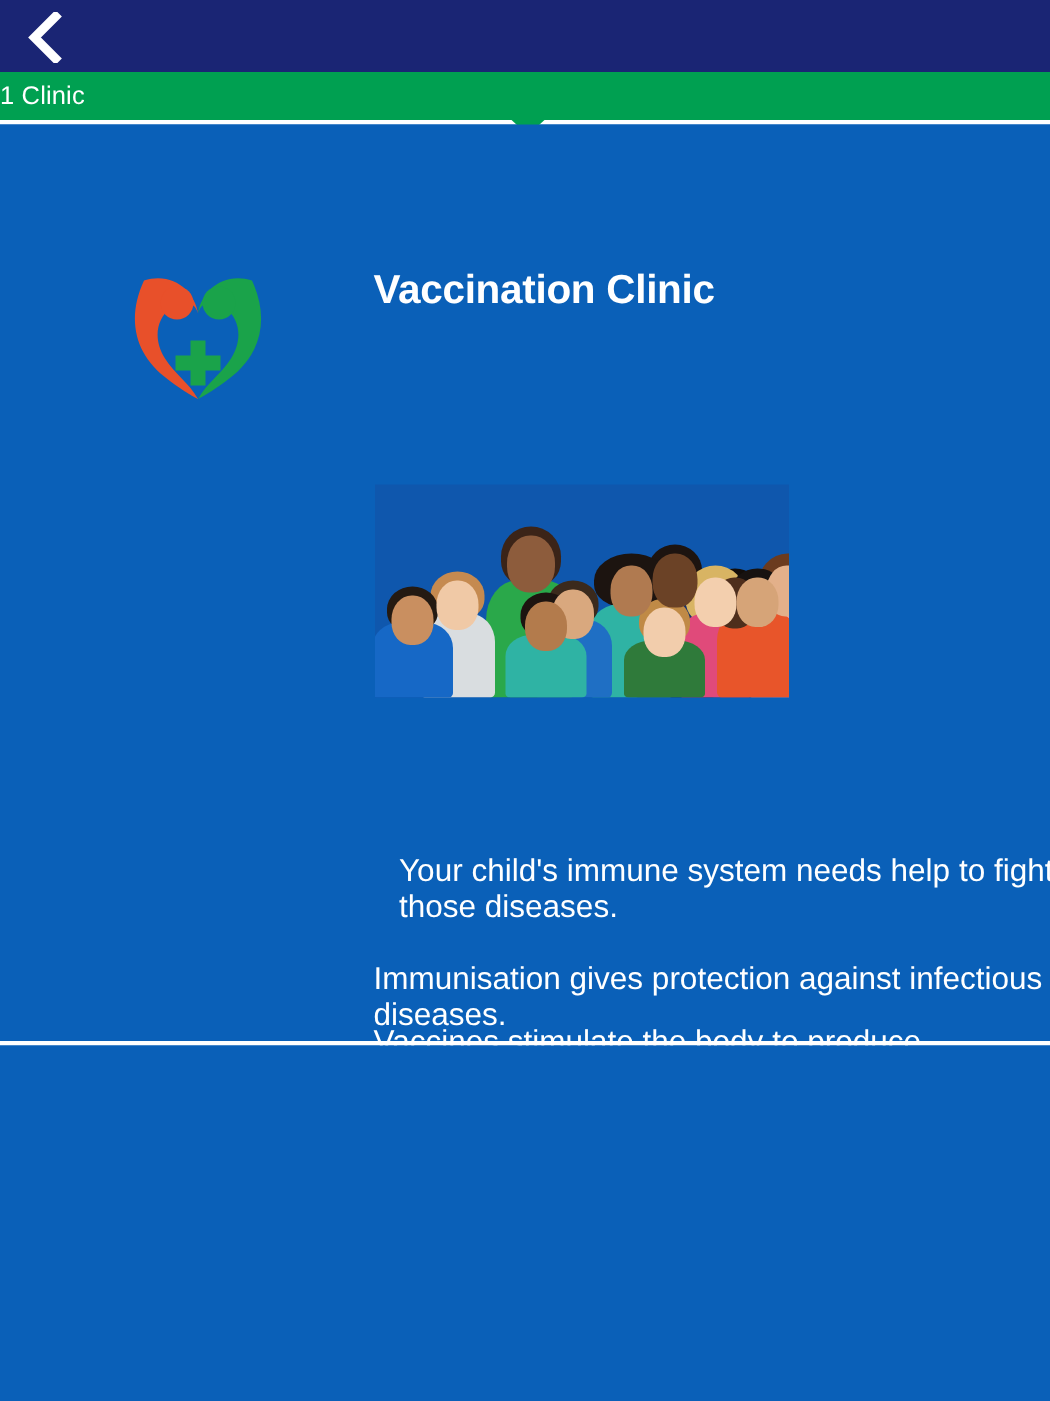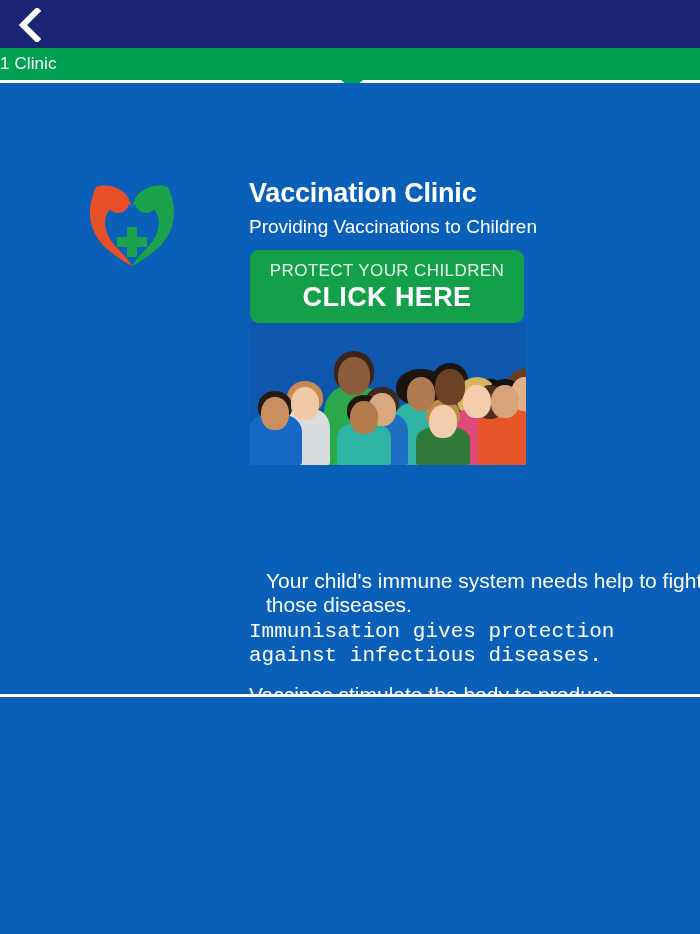--- a/index.html
+++ b/index.html
@@ -178,21 +178,21 @@
   }
   .para {
     position: absolute;
     left: 249px;
     width: 448px;
     color: #ffffff;
     font-size: 21px;
     line-height: 24px;
   }
   #para-1 { top: 486px; margin-left: 17px; }
-  #para-2 { top: 537px; font-family: Liberation Mono, monospace; }
+  #para-2 { top: 558px; }
   #para-3 { top: 600px; }
 
   
   #status-badge {
     position: absolute;
     left: 250px; top: 659px;
     height: 24px;
     padding: 0 9px;
     background: #18a04e;
     border-radius: 12px;
@@ -252,26 +252,21 @@
                C 46 52 42 54 40 58 C 38 64 42 72 46 78 Z" fill="#e8502a" opacity="0.0"></path>
 
       <circle cx="32" cy="23" r="11" fill="#e8502a"></circle>
       <circle cx="60" cy="23" r="11" fill="#1aa34a"></circle>
 
       <path d="M41 48 h10 v10 h10 v10 h-10 v10 h-10 v-10 h-10 v-10 h10 z" fill="#1aa34a"></path>
     </svg>
   </div>
 
   <div id="clinic-title">Vaccination Clinic</div>
-  <div id="clinic-subtitle">Providing Vaccinations to Children</div>
-
-  <div id="promo-banner">
-    <div id="promo-line1">PROTECT YOUR CHILDREN</div>
-    <div id="promo-line2">CLICK HERE</div>
-  </div>
+
 
   <div id="children-photo">
 
     <div class="kid" style="left:72px;width:64px;height:116px;">
       <div class="hair" style="top:2px;width:40px;height:40px;background:#3b2418;"></div>
       <div class="head" style="top:8px;width:32px;height:38px;background:#8d5c3c;"></div>
       <div class="body" style="width:60px;height:78px;background:#2aa84a;"></div>
     </div>
     <div class="kid" style="left:170px;width:60px;height:108px;">
       <div class="hair" style="top:6px;width:36px;height:34px;background:#1d1410;"></div>

